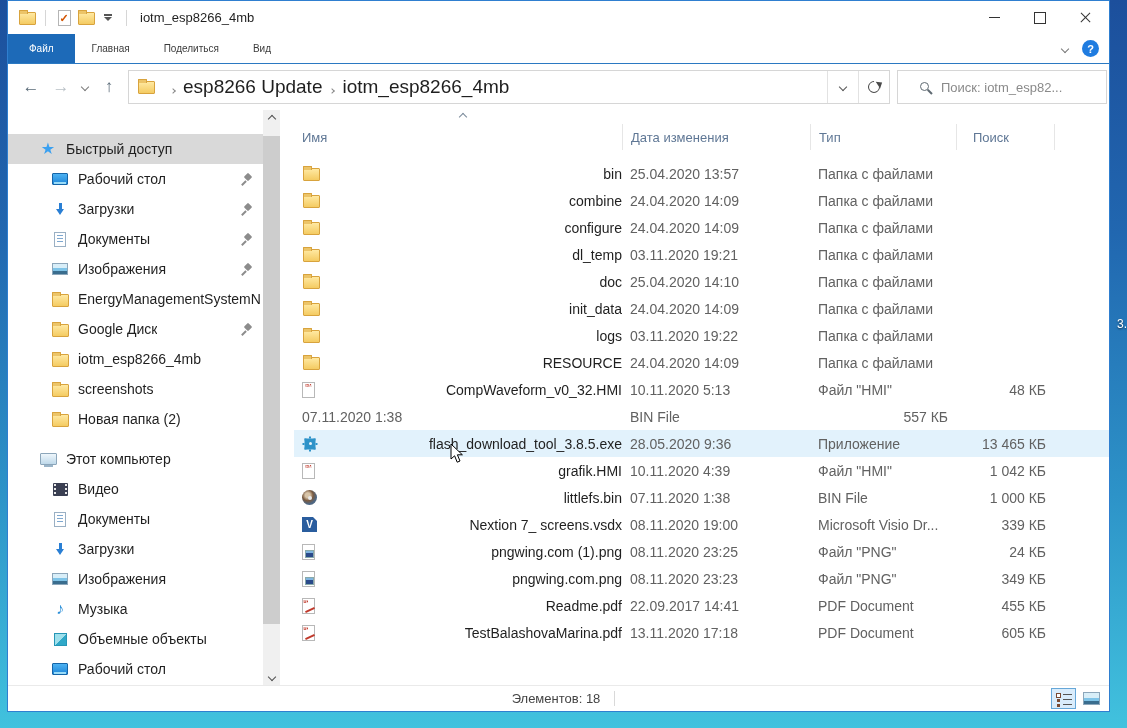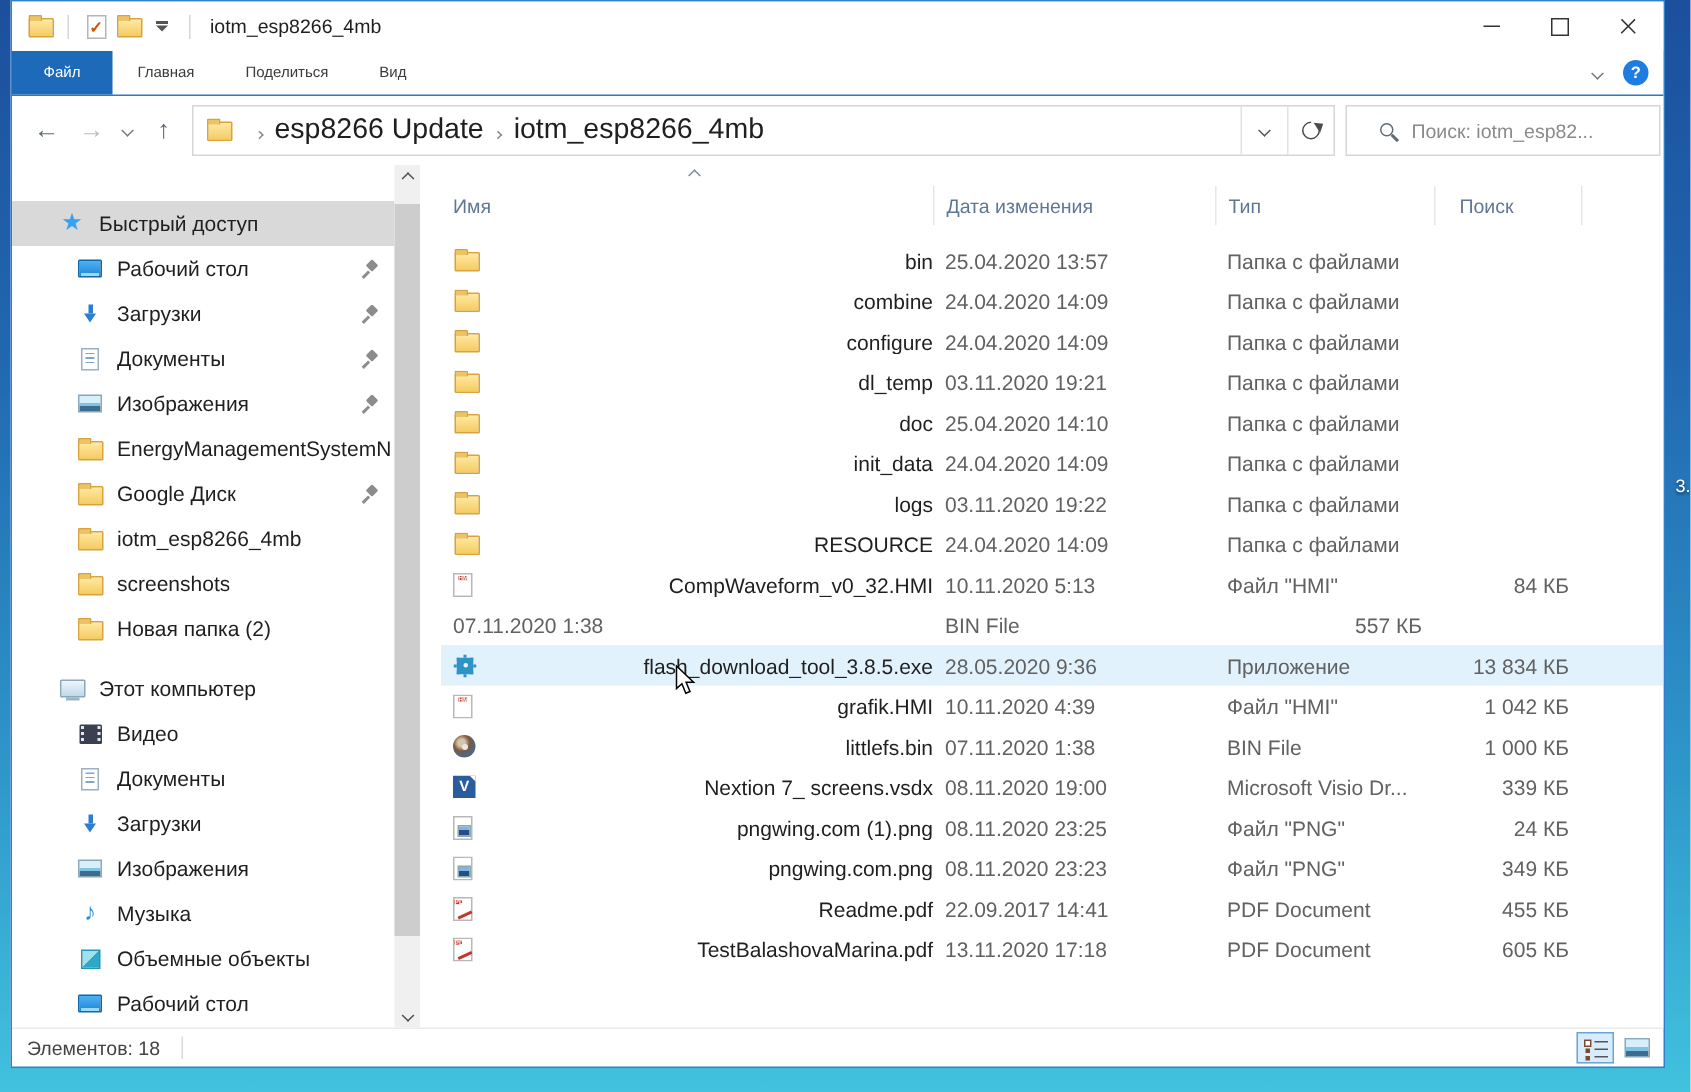--- a/index.html
+++ b/index.html
@@ -118,21 +118,21 @@
   .fi-png::before{ content:""; position:absolute; left:2px; top:5px; width:7px; height:6px; background:linear-gradient(180deg,#7fb4e0 0 40%,#2a4a8a 40%); border:1px solid #8aa;}
   .fi-bin{ width:15px; height:15px; border-radius:50%; background:radial-gradient(circle at 38% 35%,#d8c4a8 0 18%,#7a5a3f 40%,#49688a 68%,#8a6a4a 100%); position:relative;}
   .fi-bin::after{ content:""; position:absolute; left:5.5px; top:5.5px; width:4px; height:4px; border-radius:50%; background:#e8e8e8;}
   .fi-exe{ position:relative; width:16px; height:16px;}
   .fi-exe::before{ content:""; position:absolute; left:6px; top:6px; width:4px; height:4px; background:#2e93c9;
     box-shadow:0 0 0 3.5px #2e93c9, 0 -6.5px 0 -1px #2e93c9, 0 6.5px 0 -1px #2e93c9, -6.5px 0 0 -1px #2e93c9, 6.5px 0 0 -1px #2e93c9, -4.5px -4.5px 0 -1px #2e93c9, 4.5px 4.5px 0 -1px #2e93c9, -4.5px 4.5px 0 -1px #2e93c9, 4.5px -4.5px 0 -1px #2e93c9;}
   .fi-exe::after{ content:""; position:absolute; left:6.5px; top:6.5px; width:3px; height:3px; border-radius:50%; background:#eaf4fb;}
   .fi-visio{ width:15px; height:15px; background:#2a5d9e; color:#fff; font-size:10px; font-weight:bold; display:flex; align-items:center; justify-content:center; position:relative;}
   .fi-visio::after{ content:""; position:absolute; top:0; right:0; border-top:4px solid #fff; border-left:4px solid transparent;}
   
-  .statusbar{ height:26px; border-top:1px solid #eaeaea; display:flex; align-items:center; font-size:13px; color:#444; padding-left:10px; flex:0 0 auto; position:relative;}
+  .statusbar{ height:26px; border-top:1px solid #eaeaea; display:flex; align-items:center; font-size:13px; color:#444; padding-left:10px; flex:0 0 auto; position:relative;justify-content:center;}
   .status-sep{ width:1px; height:15px; background:#d9d9d9; margin-left:14px;}
   .view-toggles{ position:absolute; right:5px; top:2px; display:flex; gap:3px;}
   .vt{ width:25px; height:21px; display:flex; align-items:center; justify-content:center; position:relative; border:1px solid transparent;}
   .vt.active{ background:#d9ecfb; border:1px solid #66a7d8;}
   .vi-details{ position:relative; width:17px; height:14px;}
   .vi-details::before{ content:""; position:absolute; left:1px; top:1px; width:3px; height:3px; border:1px solid #7a4a32; background:#fff; box-shadow:0 5px 0 -1px #7a4a32, 0 10px 0 -1px #7a4a32;}
   .vi-details::after{ content:""; position:absolute; left:8px; top:2.5px; width:9px; height:1.4px; background:#555; box-shadow:0 5px 0 #555, 0 10px 0 #555;}
   .vi-thumbs{ width:17px; height:13px; border:1px solid #8ca6ba; background:linear-gradient(180deg,#d8eef8 0 45%,#7fc4e8 45% 70%,#3a6d8e 70%);}
   
   .desktop-fragment{ position:absolute; left:1117px; top:317px; color:#fff; font-size:12px; text-shadow:0 1px 2px rgba(0,0,0,.6);}
@@ -435,35 +435,35 @@
             <span class="c-type">Папка с файлами</span>
             <span class="c-size"></span>
           </div>
           <div class="f-row">
             <span class="c-name">
               <span class="fi fi-hmi"></span>
               <span>CompWaveform_v0_32.HMI</span>
             </span>
             <span class="c-date">10.11.2020 5:13</span>
             <span class="c-type">Файл "HMI"</span>
-            <span class="c-size">84 КБ</span>
+            <span class="c-size">48 КБ</span>
           </div>
           <div class="f-row">
             <span class="c-date">07.11.2020 1:38</span>
             <span class="c-type">BIN File</span>
             <span class="c-size">557 КБ</span>
           </div>
           <div class="f-row hovered">
             <span class="c-name">
               <span class="fi fi-exe"></span>
               <span>flash_download_tool_3.8.5.exe</span>
             </span>
             <span class="c-date">28.05.2020 9:36</span>
             <span class="c-type">Приложение</span>
-            <span class="c-size">13 834 КБ</span>
+            <span class="c-size">13 465 КБ</span>
           </div>
           <div class="f-row">
             <span class="c-name">
               <span class="fi fi-hmi"></span>
               <span>grafik.HMI</span>
             </span>
             <span class="c-date">10.11.2020 4:39</span>
             <span class="c-type">Файл "HMI"</span>
             <span class="c-size">1 042 КБ</span>
           </div>

